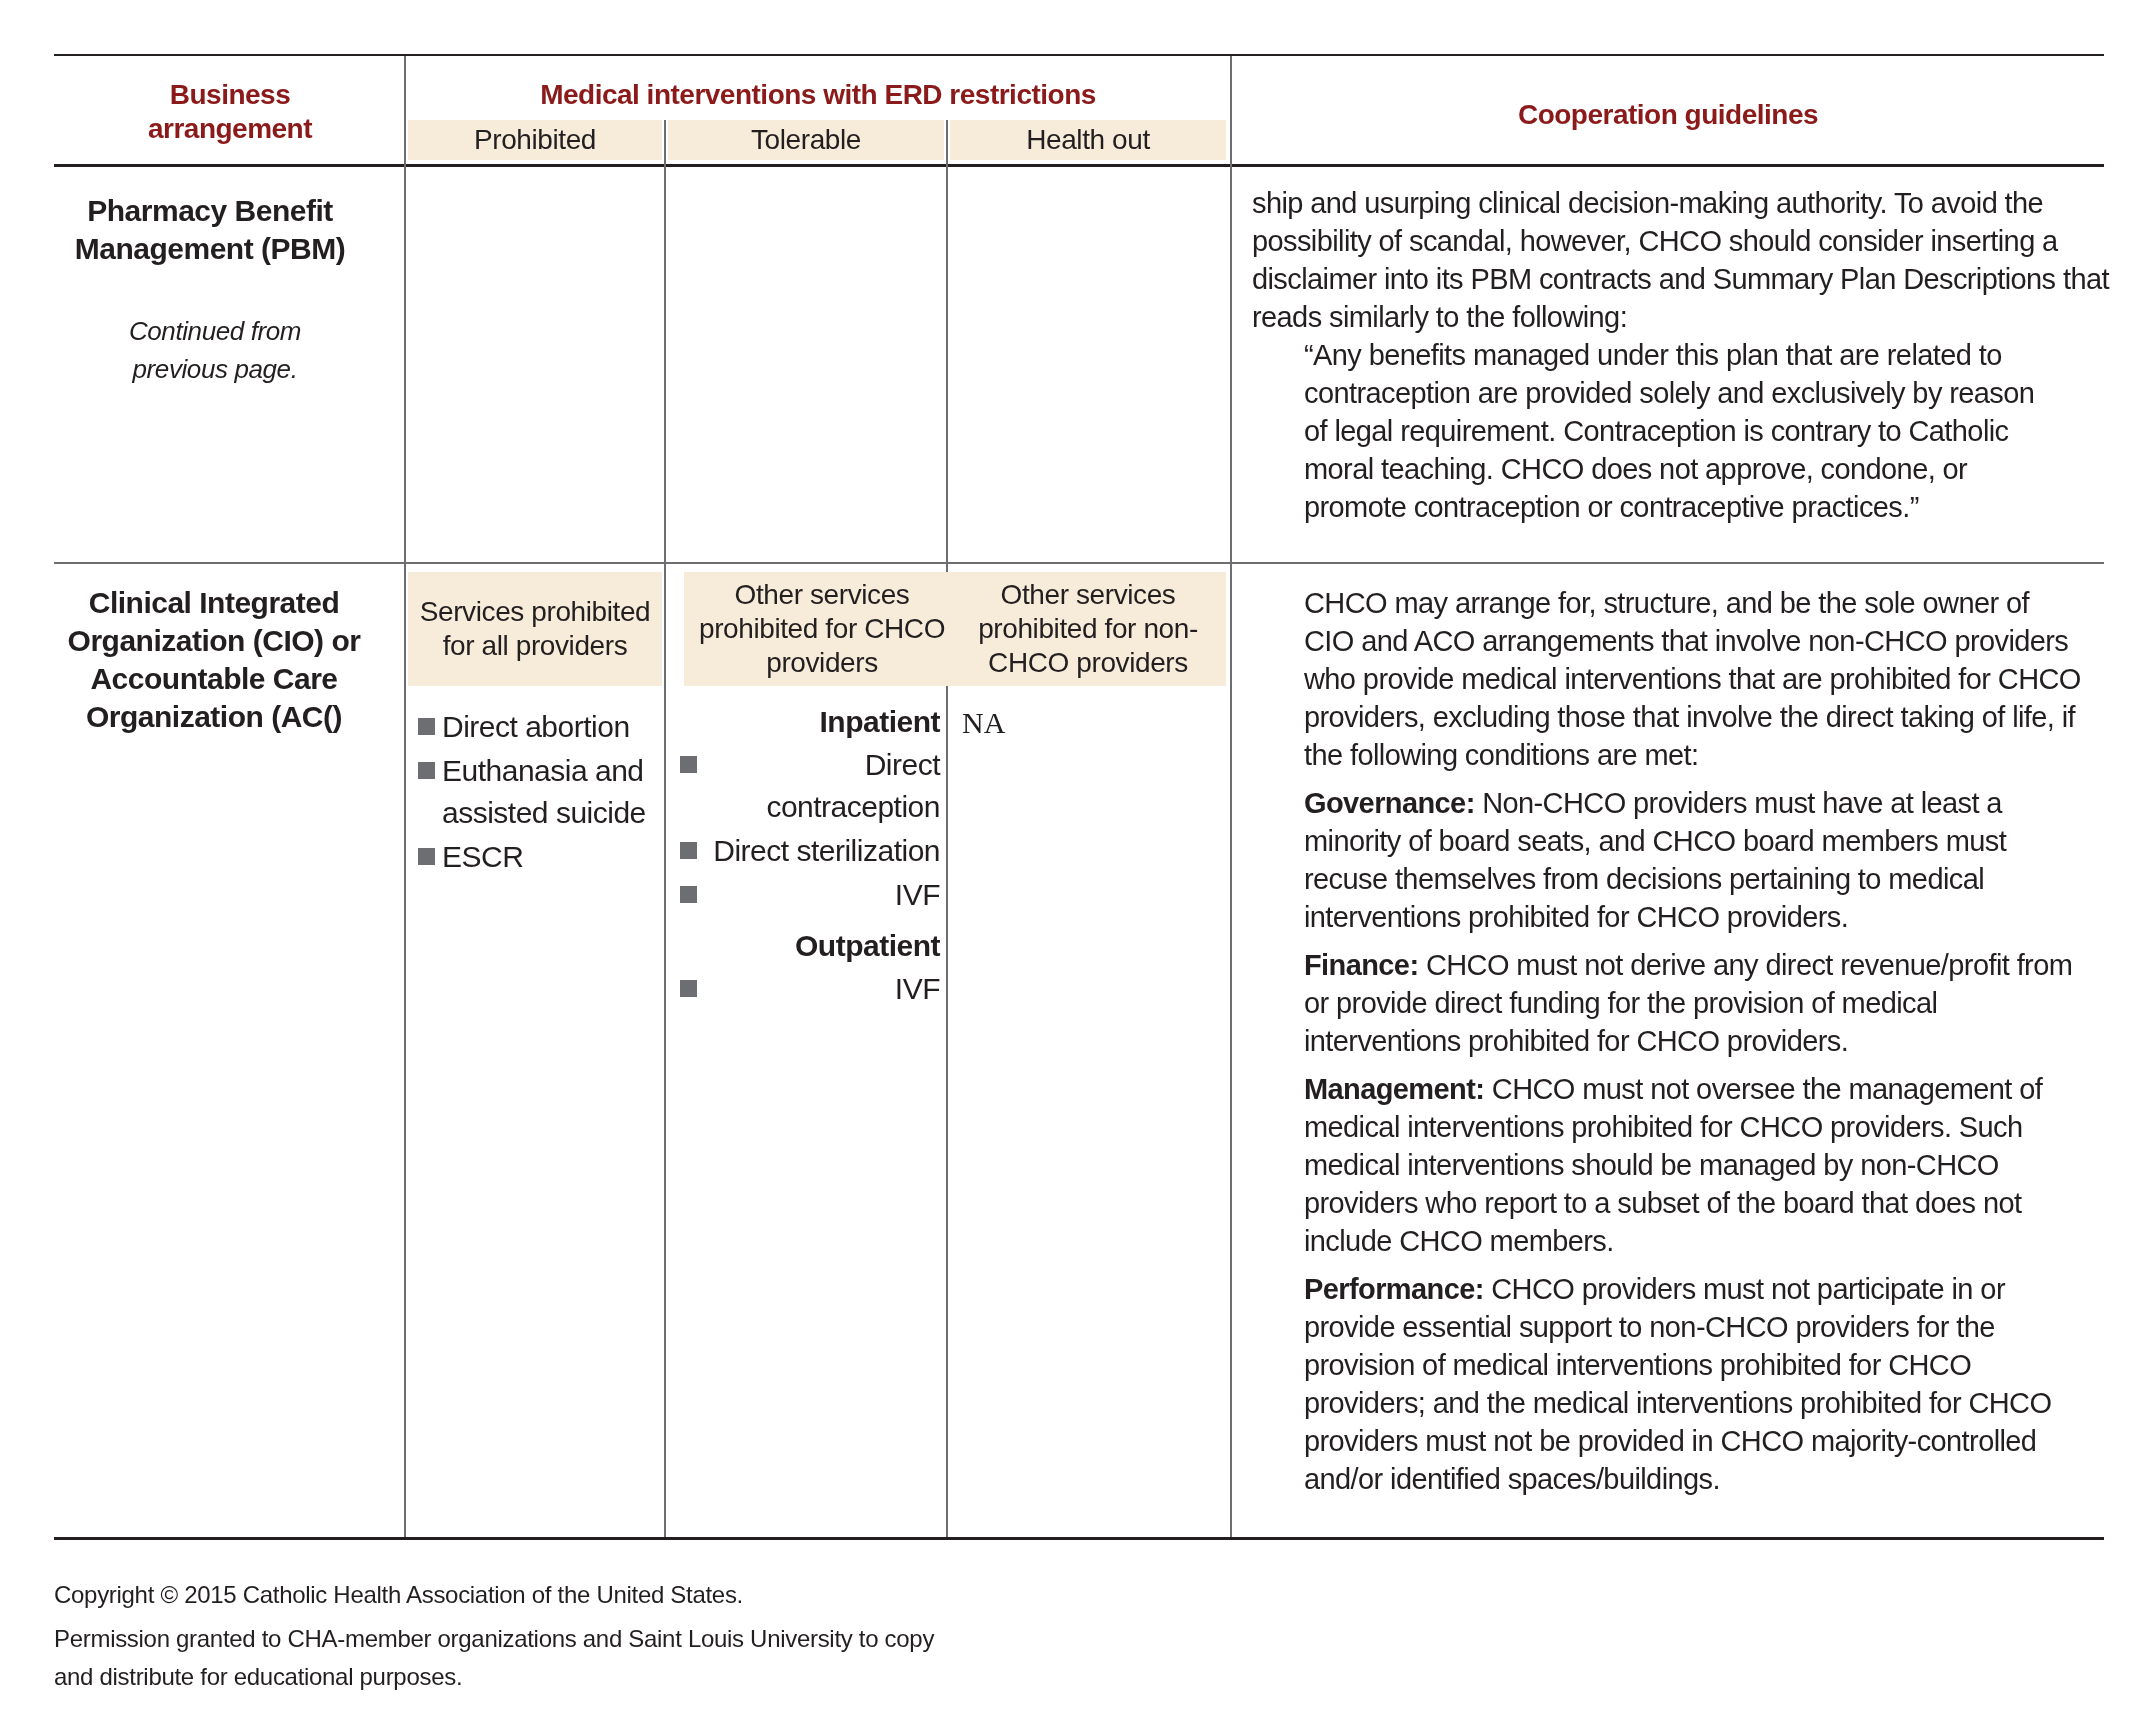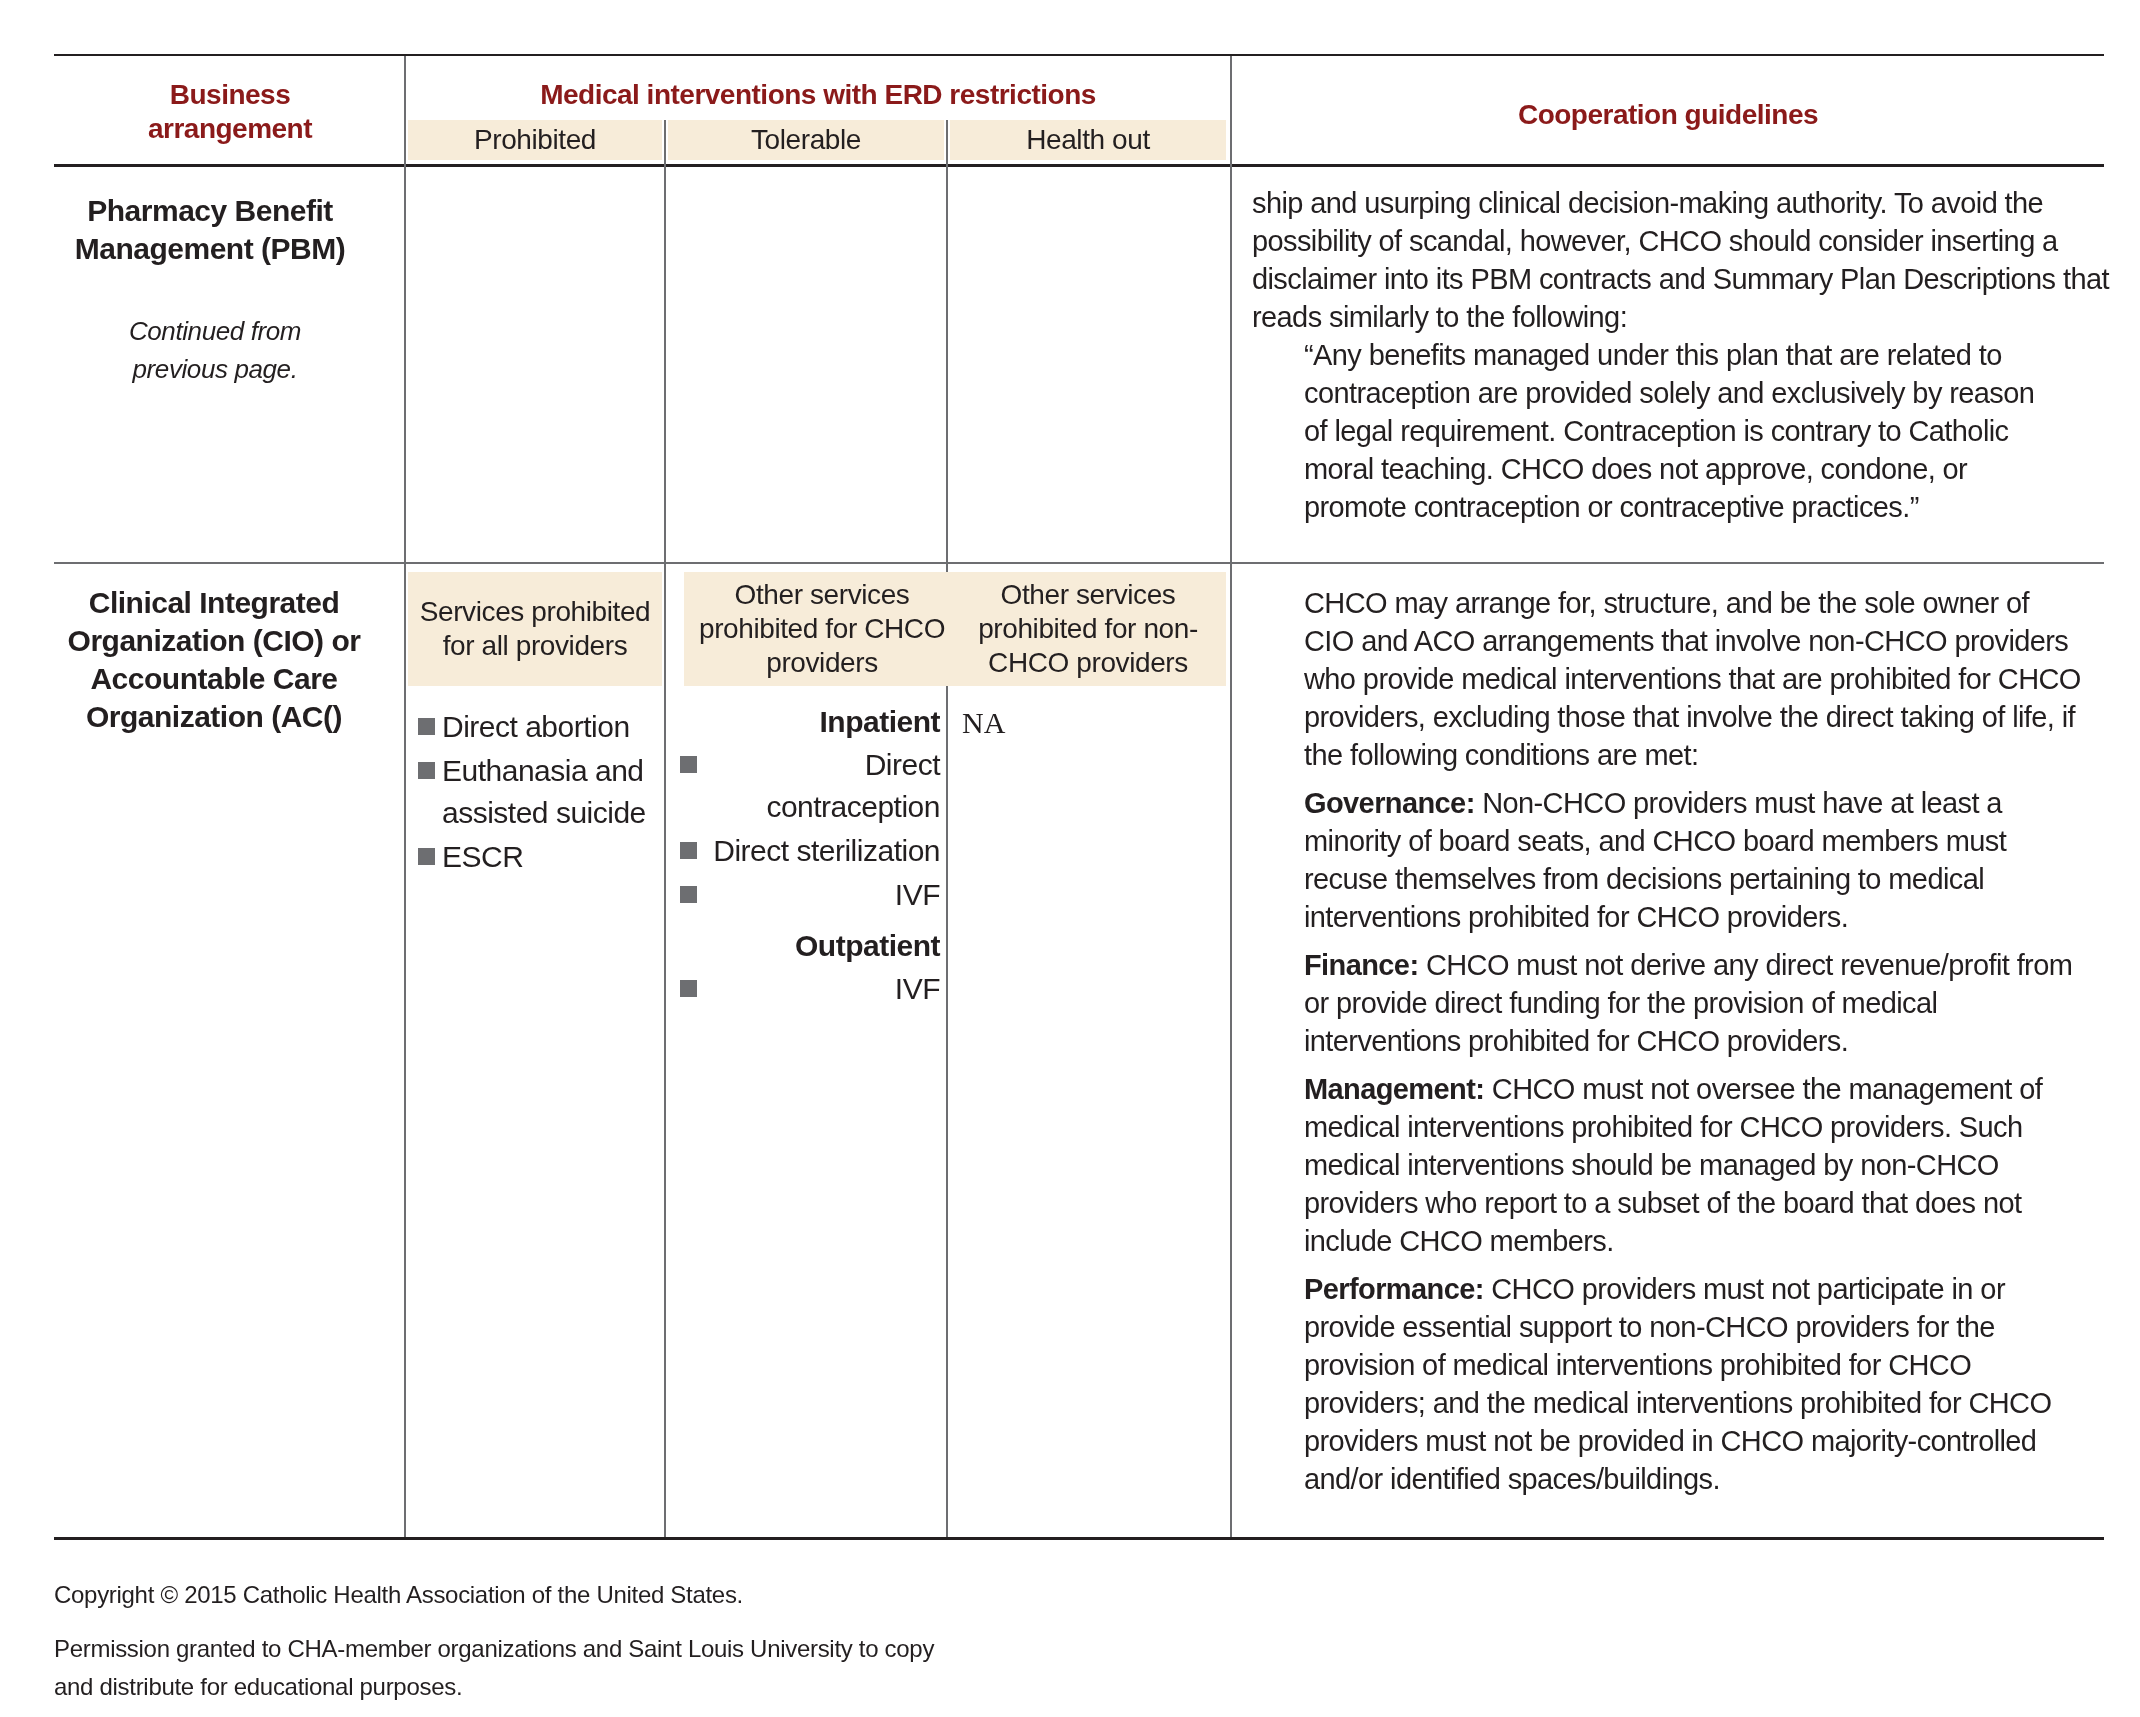--- a/index.html
+++ b/index.html
@@ -113,17 +113,17 @@
 
   <div class="body-text" style="left:1304px;top:584px;width:780px;">
     <p>CHCO may arrange for, structure, and be the sole owner of CIO and ACO arrangements that involve non-CHCO providers who provide medical interventions that are prohibited for CHCO providers, excluding those that involve the direct taking of life, if the following conditions are met:</p>
     <p><b>Governance:</b><span> Non-CHCO providers must have at least a minority of board seats, and CHCO board members must recuse themselves from decisions pertaining to medical interventions prohibited for CHCO providers.</span></p>
     <p><b>Finance:</b><span> CHCO must not derive any direct revenue/profit from or provide direct funding for the provision of medical interventions prohibited for CHCO providers.</span></p>
     <p><b>Management:</b><span> CHCO must not oversee the management of medical interventions prohibited for CHCO providers. Such medical interventions should be managed by non-CHCO providers who report to a subset of the board that does not include CHCO members.</span></p>
     <p><b>Performance:</b><span>  CHCO providers must not participate in or provide essential support to non-CHCO providers for the provision of medical interventions prohibited for CHCO providers; and the medical interventions prohibited for CHCO providers must not be provided in CHCO majority-controlled and/or identified spaces/buildings.</span></p>
   </div>
 
   <div class="footer" style="top:1576px;width:1000px;">
-    <div style="margin-bottom:16px;">Copyright © 2015 Catholic Health Association of the United States.</div>
+    <div style="margin-bottom:6px;">Copyright © 2015 Catholic Health Association of the United States.</div>
     <div>Permission granted to CHA-member organizations and Saint Louis University to copy</div>
     <div>and distribute for educational purposes.</div>
   </div>
 </div>
 
 </body></html>

